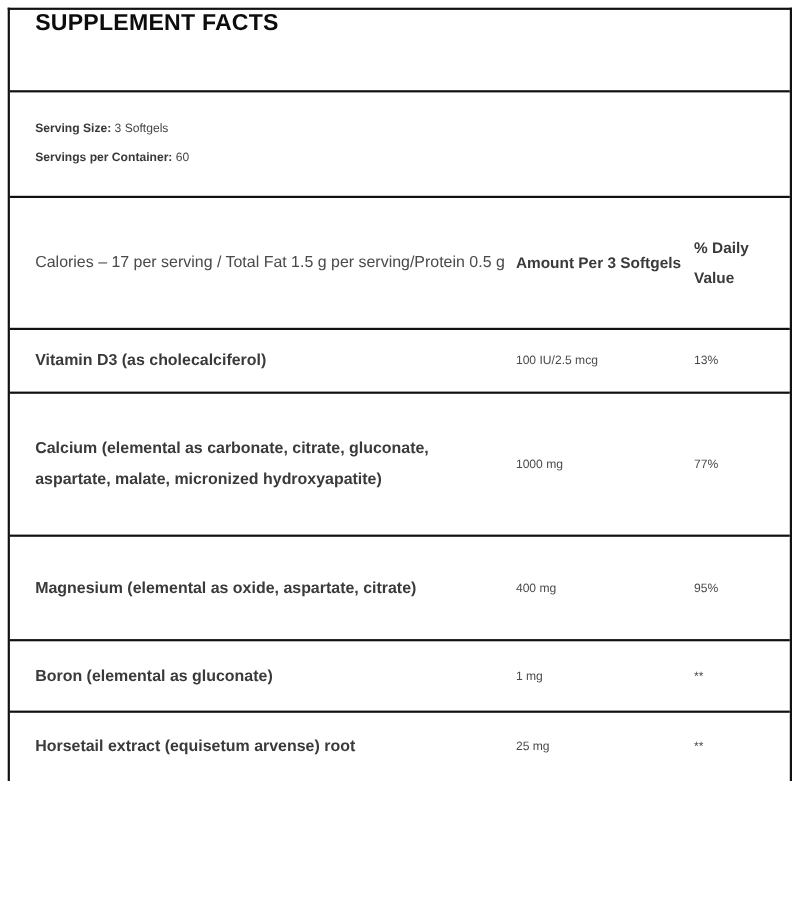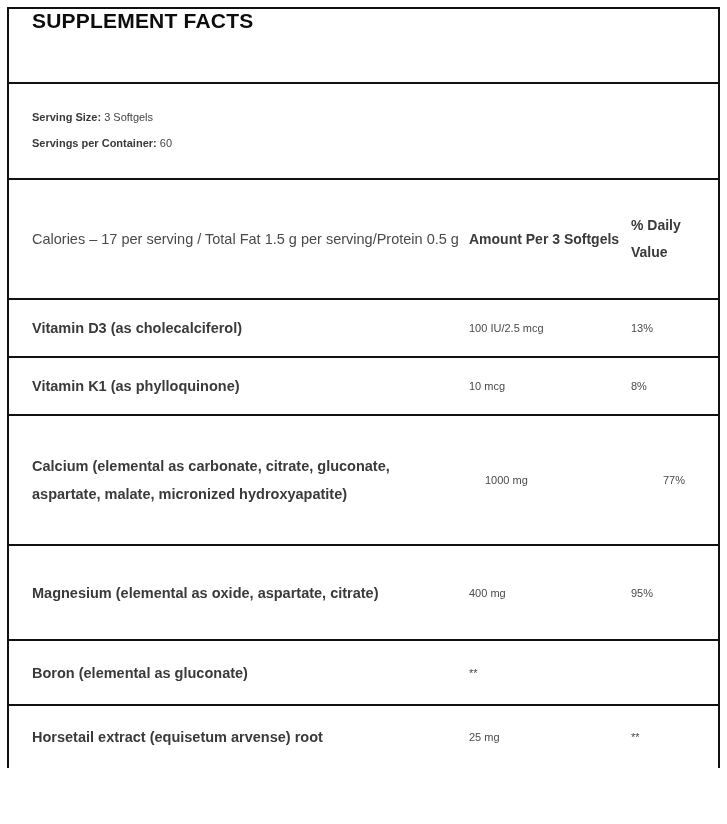--- a/index.html
+++ b/index.html
@@ -115,21 +115,21 @@
     min-height: 120px;
     align-items: center;
   }
   .row-calories .col-amount,
   .row-calories .col-dv {
     align-self: center;
   }
 
   .row-d3      { min-height: 58px; }
   .row-k1      { min-height: 58px; }
-  .row-calcium { min-height: 130px; gap: 16px; }
+  .row-calcium { min-height: 130px; }
   .row-mag     { min-height: 95px; }
   .row-boron   { min-height: 65px; }
   .row-horse   { min-height: 62px; }
 </style>
 </head>
 <body>
 
 <div class="panel">
 
   <div class="title-band">
@@ -164,31 +164,20 @@
       <div class="nutrient">Vitamin D3 (as cholecalciferol)</div>
     </div>
     <div class="col-amount">
       <div class="value">100 IU/2.5 mcg</div>
     </div>
     <div class="col-dv">
       <div class="value">13%</div>
     </div>
   </div>
 
-  <div class="row row-k1">
-    <div class="col-name">
-      <div class="nutrient">Vitamin K1 (as phylloquinone)</div>
-    </div>
-    <div class="col-amount">
-      <div class="value">10 mcg</div>
-    </div>
-    <div class="col-dv">
-      <div class="value">8%</div>
-    </div>
-  </div>
 
   <div class="row row-calcium">
     <div class="col-name">
       <div class="nutrient">Calcium (elemental as carbonate, citrate, gluconate, aspartate, malate, micronized hydroxyapatite)</div>
     </div>
     <div class="col-amount">
       <div class="value">1000 mg</div>
     </div>
     <div class="col-dv">
       <div class="value">77%</div>
@@ -204,20 +193,23 @@
     </div>
     <div class="col-dv">
       <div class="value">95%</div>
     </div>
   </div>
 
   <div class="row row-boron">
     <div class="col-name">
       <div class="nutrient">Boron (elemental as gluconate)</div>
     </div>
+    <div class="col-amount">
+      <div class="value">1 mg</div>
+    </div>
     <div class="col-dv">
       <div class="value">**</div>
     </div>
   </div>
 
   <div class="row row-horse no-rule">
     <div class="col-name">
       <div class="nutrient">Horsetail extract (equisetum arvense) root</div>
     </div>
     <div class="col-amount">

